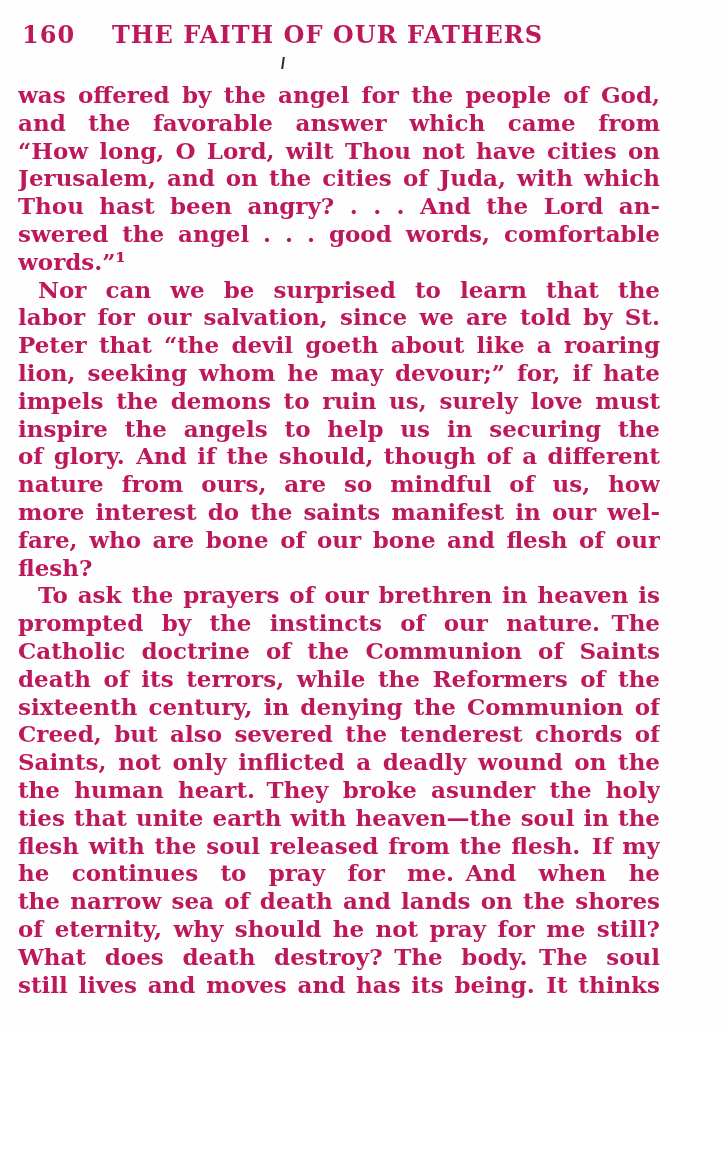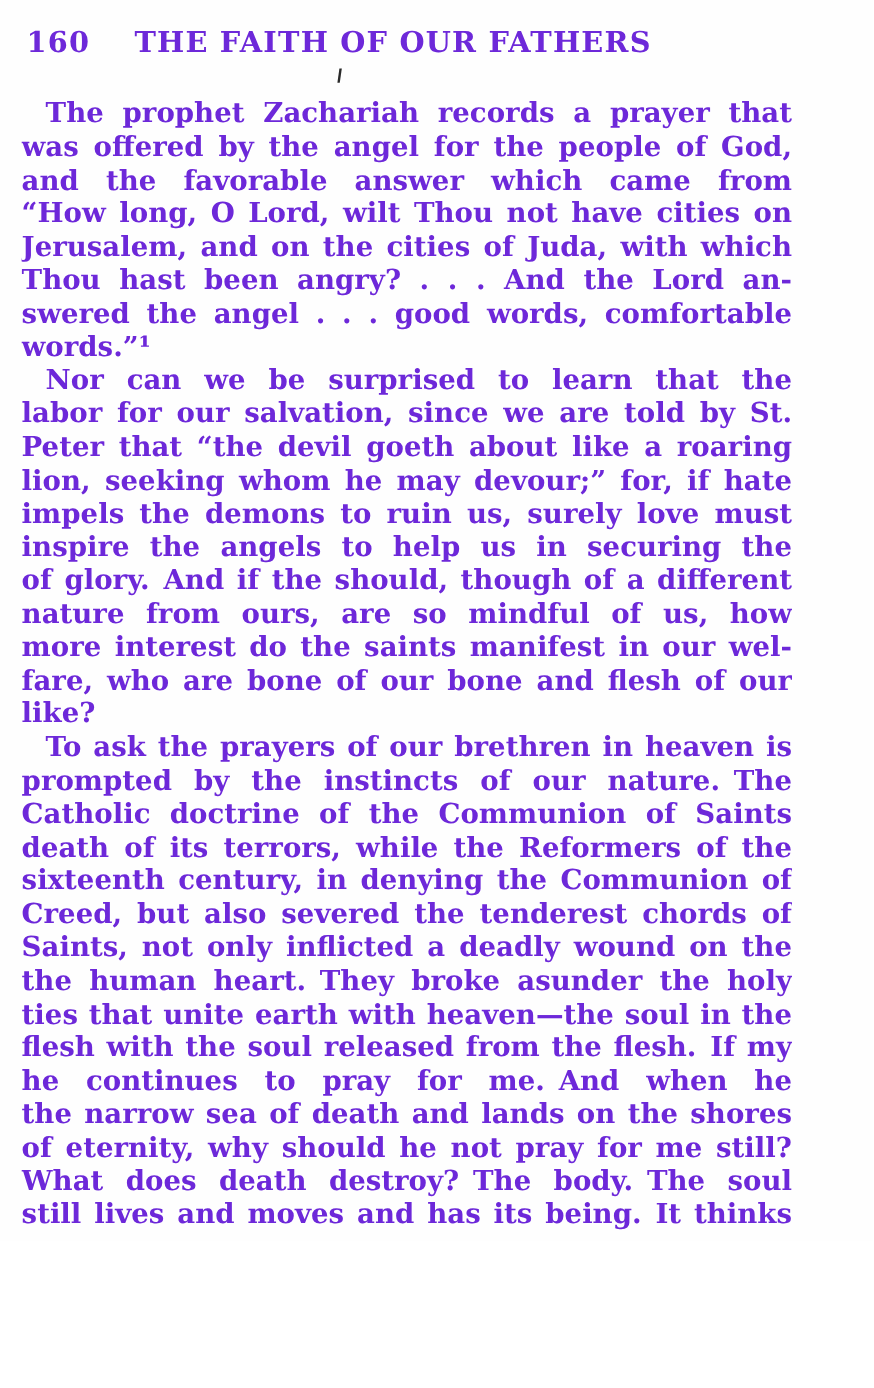--- a/index.html
+++ b/index.html
@@ -5,21 +5,21 @@
   html, body {
     margin: 0;
     padding: 0;
     background: #ffffff;
   }
   .page {
     position: relative;
     width: 728px;
     height: 1034px;
     background: #fefefe;
-    color: #6d28d9;
+    color: #be185d;
     font-family: "DejaVu Serif", serif;
     overflow: hidden;
   }
   .header {
     position: absolute;
     top: 20px;
     left: 0;
     right: 0;
     height: 32px;
     font-weight: bold;
@@ -90,39 +90,38 @@
 <div class="page">
 
   <div class="header">
     <span class="page-number">160</span>
     <span class="running-title">THE FAITH OF OUR FATHERS</span>
   </div>
 
   <div class="scan-speck"></div>
 
   <div class="text-block">
-      <div class="line indent">The prophet Zachariah records a prayer that</div>
       <div class="line">was offered by the angel for the people of God,</div>
       <div class="line">and the favorable answer which came from heaven:</div>
       <div class="line">“How long, O Lord, wilt Thou not have cities on</div>
       <div class="line">Jerusalem, and on the cities of Juda, with which</div>
       <div class="line">Thou hast been angry? . . . And the Lord an-</div>
       <div class="line">swered the angel . . . good words, comfortable</div>
       <div class="line para-end">words.”¹</div>
       <div class="line indent">Nor can we be surprised to learn that the angels</div>
       <div class="line">labor for our salvation, since we are told by St.</div>
       <div class="line">Peter that “the devil goeth about like a roaring</div>
       <div class="line">lion, seeking whom he may devour;” for, if hate</div>
       <div class="line">impels the demons to ruin us, surely love must</div>
       <div class="line">inspire the angels to help us in securing the crown</div>
       <div class="line">of glory. And if the should, though of a different</div>
       <div class="line">nature from ours, are so mindful of us, how much</div>
       <div class="line">more interest do the saints manifest in our wel-</div>
       <div class="line">fare, who are bone of our bone and flesh of our</div>
-      <div class="line para-end">like?</div>
+      <div class="line para-end">flesh?</div>
       <div class="line indent">To ask the prayers of our brethren in heaven is</div>
       <div class="line">prompted by the instincts of our nature. The</div>
       <div class="line">Catholic doctrine of the Communion of Saints robs</div>
       <div class="line">death of its terrors, while the Reformers of the</div>
       <div class="line">sixteenth century, in denying the Communion of</div>
       <div class="line">Creed, but also severed the tenderest chords of</div>
       <div class="line">Saints, not only inflicted a deadly wound on the</div>
       <div class="line">the human heart. They broke asunder the holy</div>
       <div class="line">ties that unite earth with heaven—the soul in the</div>
       <div class="line">flesh with the soul released from the flesh. If my</div>

